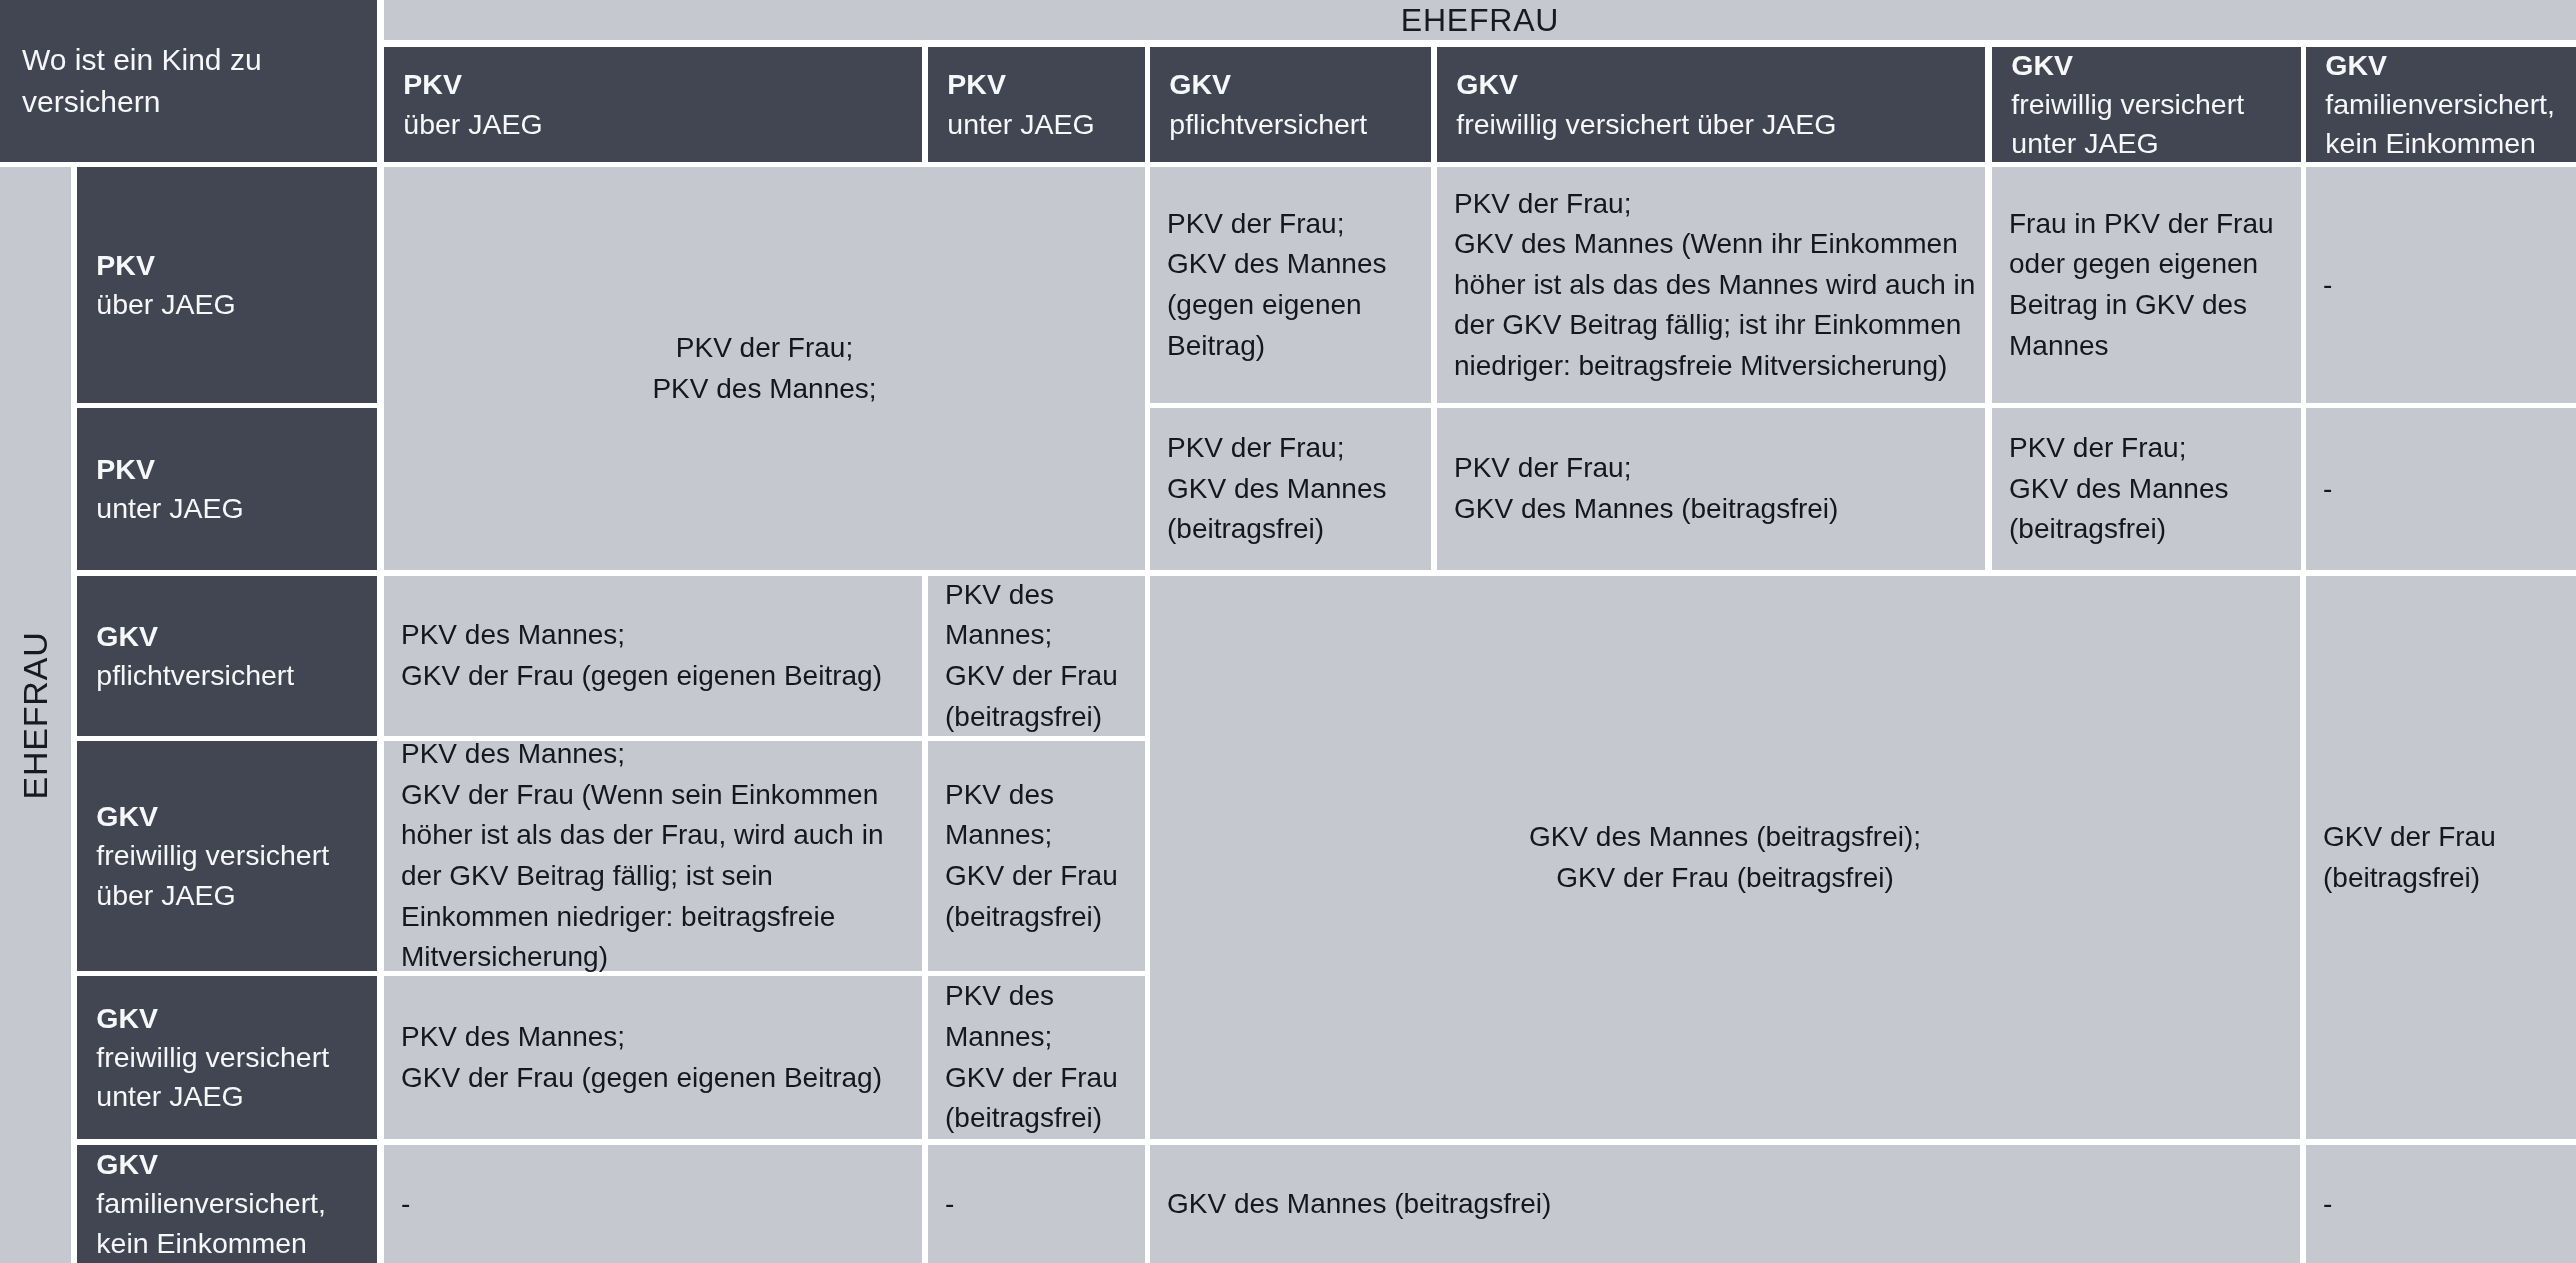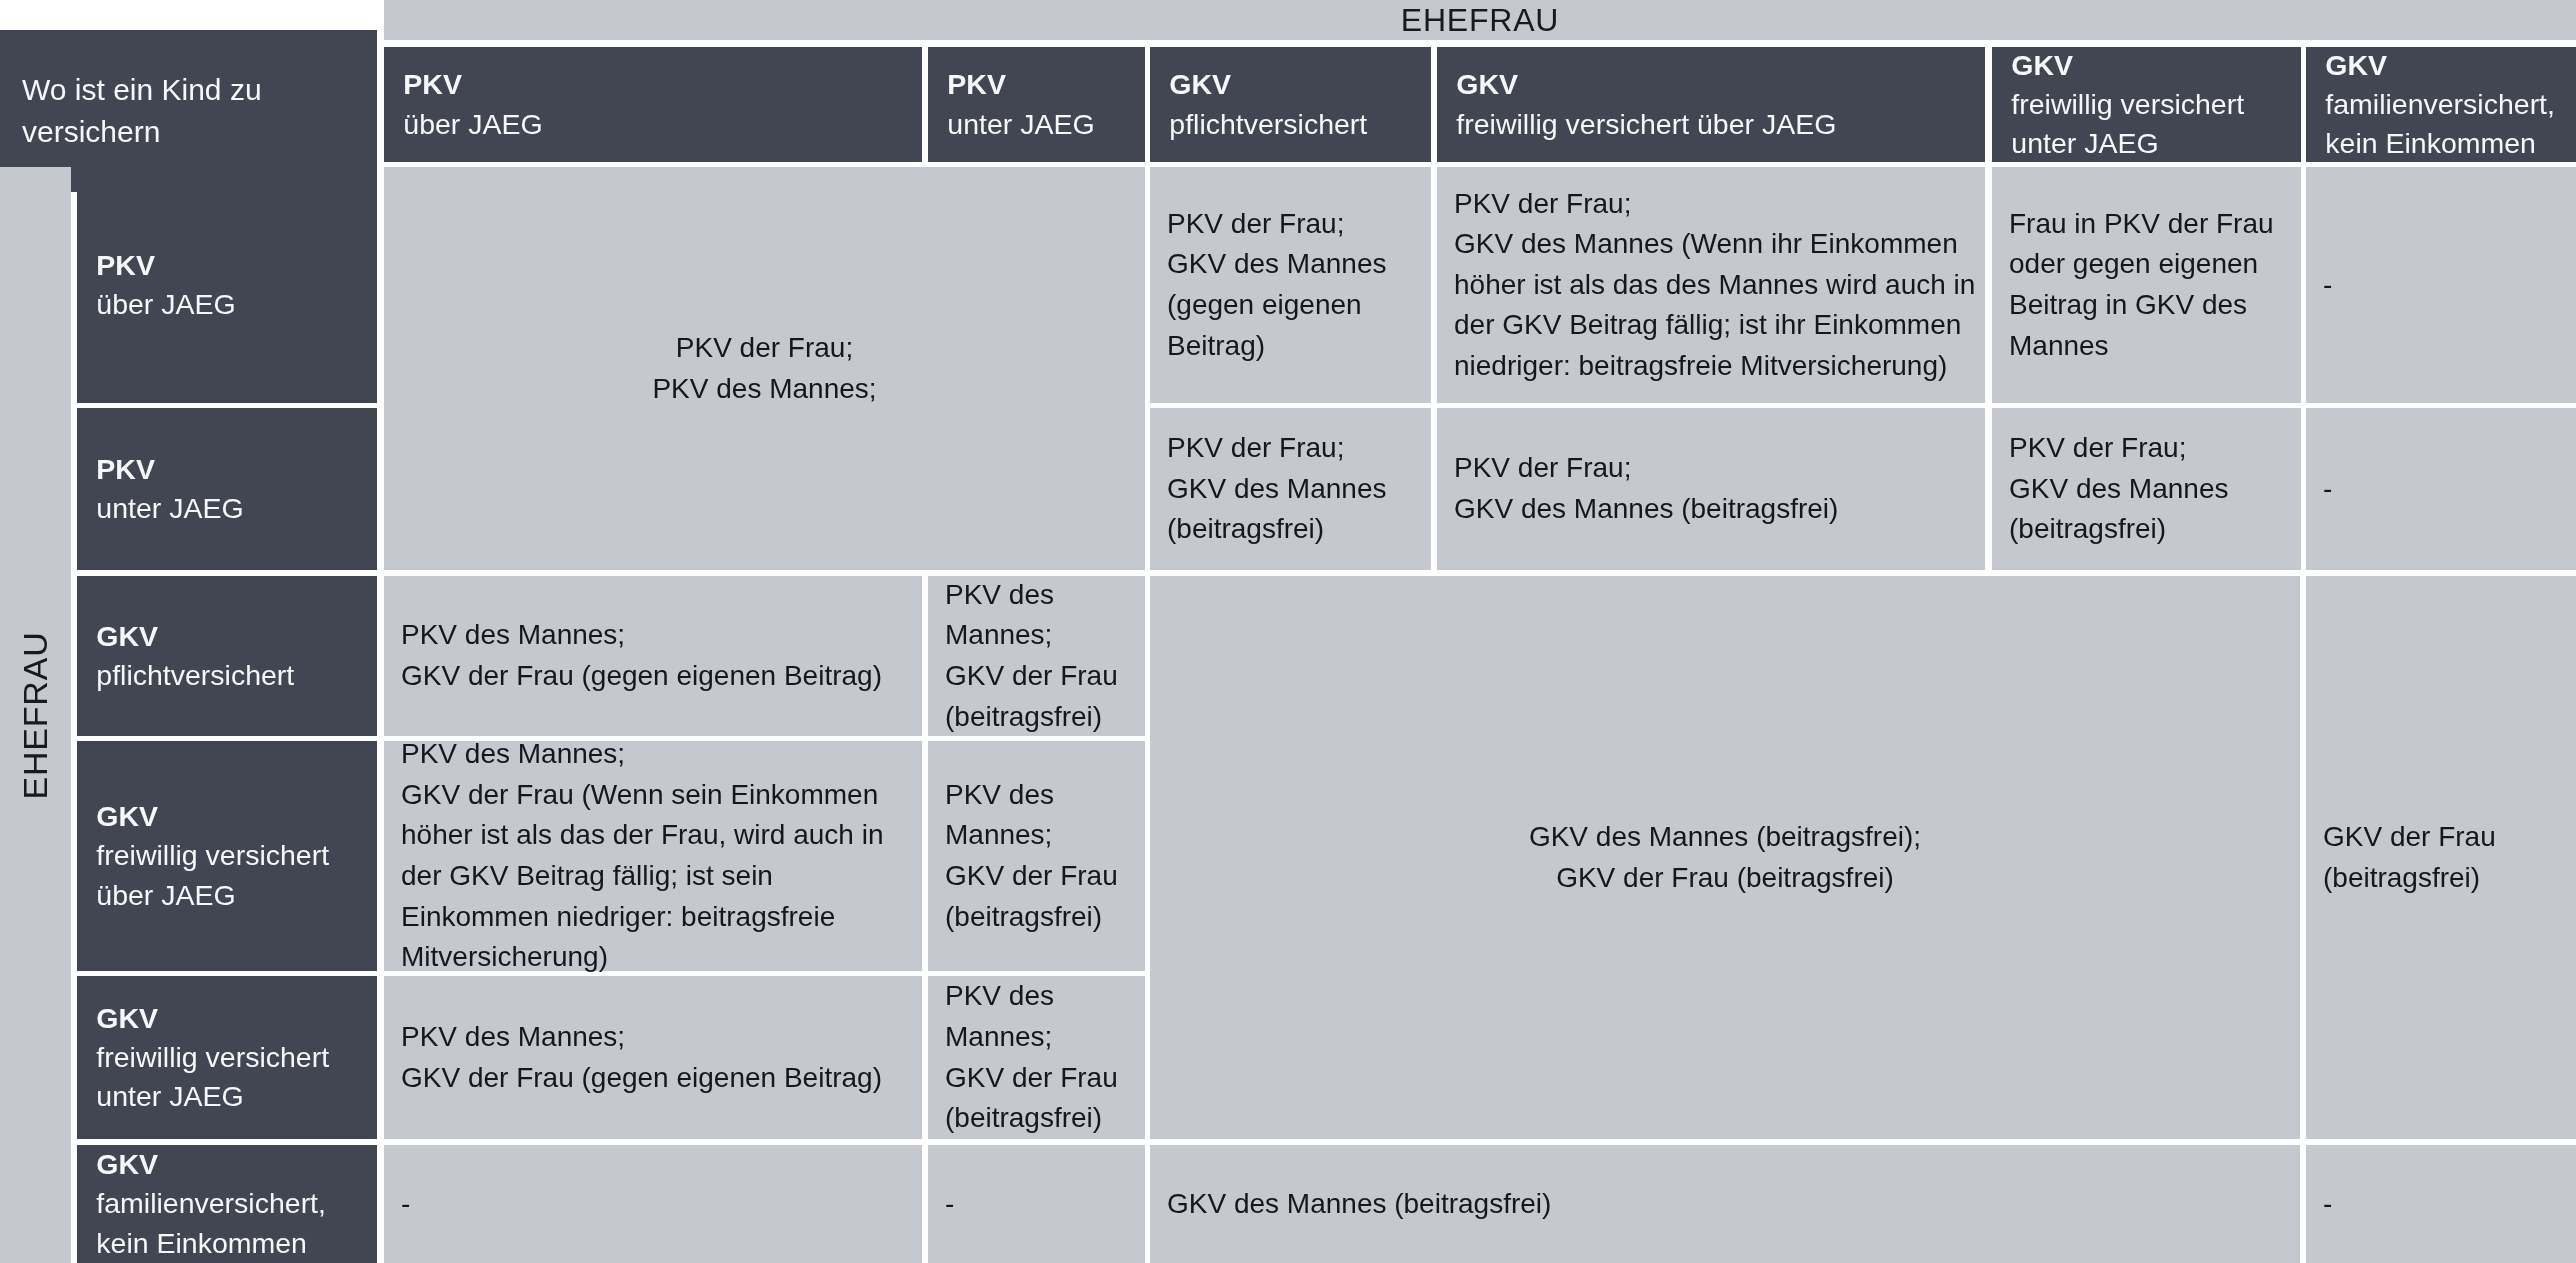--- a/index.html
+++ b/index.html
@@ -20,21 +20,21 @@
   .light{background:#c5c8cf;color:#15171c;}
   .txt{white-space:pre-line;}
   
   .hd{font-size:28.5px;line-height:1.38;padding-left:19.3px;padding-right:8.4px;}
   .hd .tier{display:block;font-weight:700;}
   .hd .desc{display:block;font-weight:400;}
   
   .bd{font-size:28px;line-height:1.45;padding-left:17px;padding-right:6.7px;}
   .centered{justify-content:center;text-align:center;padding:0;}
   
-  .corner-cell{font-size:30px;line-height:1.4;padding-left:22px;padding-right:39px;color:#f6f7f9;margin-top:30px;}
+  .corner-cell{font-size:30px;line-height:1.4;padding-left:22px;padding-right:39px;color:#f6f7f9;}
   
   .axis{justify-content:center;text-align:center;color:#181a1f;}
   .axis-top-label{font-size:32px;letter-spacing:0.8px;}
   .axis-left-label{font-size:34px;letter-spacing:0.8px;transform:rotate(-90deg);white-space:nowrap;display:block;}
 
   
   .corner{left:0;top:0;width:377px;height:162px}
   .ax-top{left:384px;top:0;width:2192px;height:40px}
   .ax-left{left:0;top:167px;width:71px;height:1097px}
   .ch1{left:384px;top:47px;width:538px;height:115px}

